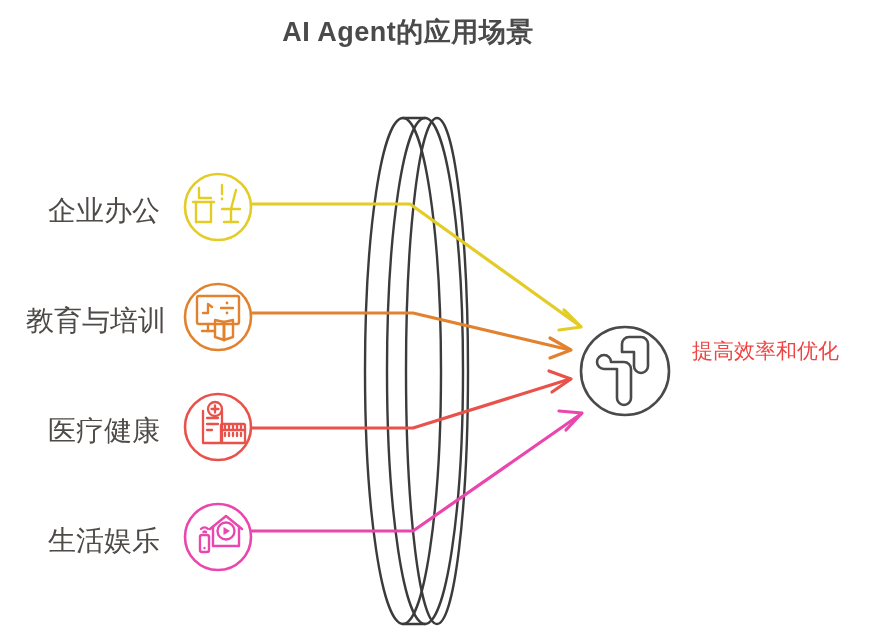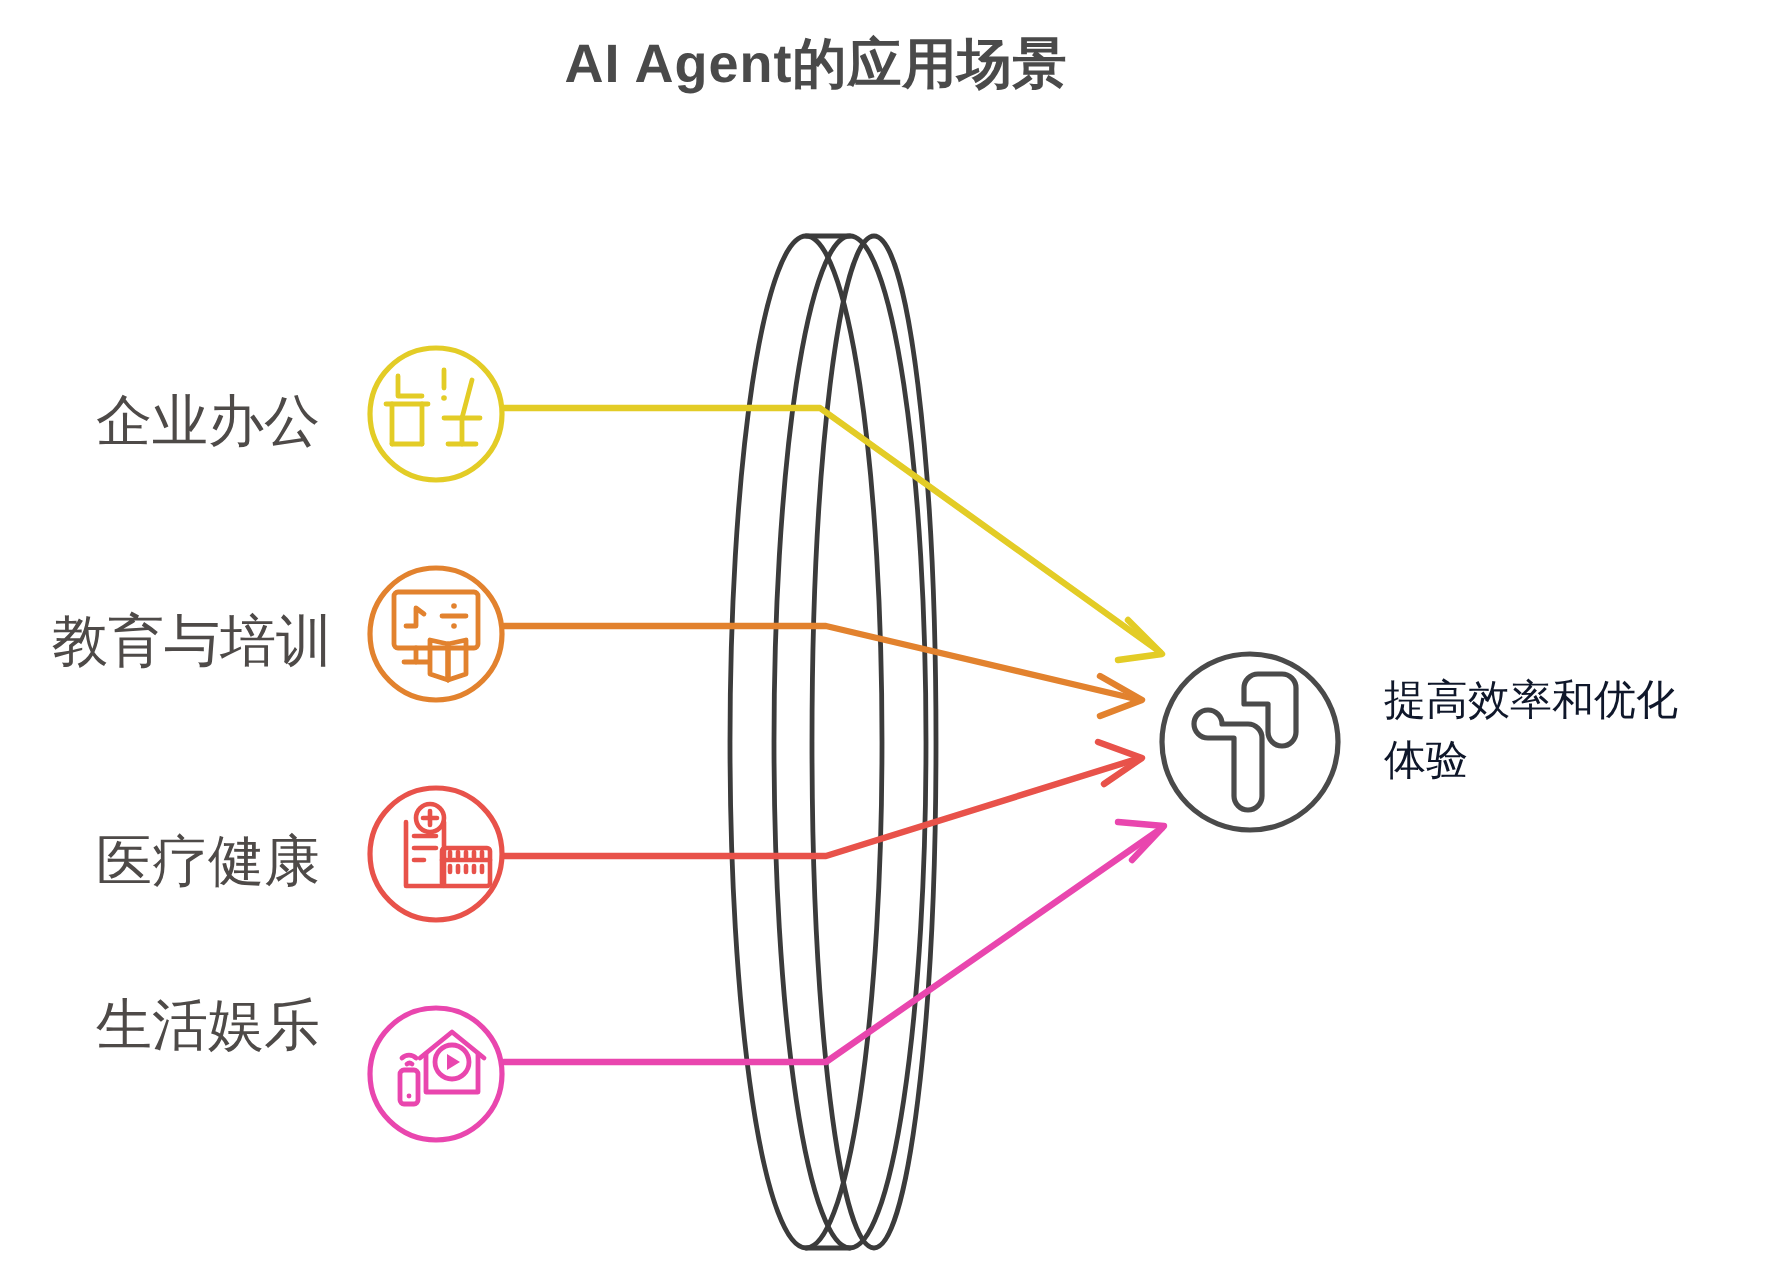--- a/index.html
+++ b/index.html
@@ -44,21 +44,21 @@
     text-align: right;
   }
 
   #outcome-label {
     position: absolute;
     left: 692px;
     top: 336px;
     width: 180px;
     font-size: 21px;
     line-height: 30px;
-    color: #0f172a;
+    color: #ef4444;
   }
   #outcome-label .line2 { display: block; }
 </style>
 </head>
 <body>
 
 <div id="page-title">AI Agent的应用场景</div>
 
 <svg id="diagram-canvas" viewBox="0 0 896 640">
 
@@ -189,18 +189,17 @@
 
       <path d="M 612 369 L 604 369 A 7 7 0 0 1 597 362 A 7 7 0 0 1 604 355 A 7 7 0 0 1 611 362 L 611 362 L 624 362 A 7 7 0 0 1 631 369 L 631 398 A 7 7 0 0 1 624 405 A 7 7 0 0 1 617 398 L 617 369 Z"></path>
     </g>
   </g>
 
 </svg>
 
 <div class="branch-label" style="left:48px; top:192px;">企业办公</div>
 <div class="branch-label" style="left:26px; top:302px;text-align:center;">教育与培训</div>
 <div class="branch-label" style="left:48px; top:412px;">医疗健康</div>
-<div class="branch-label" style="left:48px; top:494px;">生活娱乐</div>
+<div class="branch-label" style="left:48px; top:522px;">生活娱乐</div>
 
 <div id="outcome-label">
   <span>提高效率和优化</span>
-  <span class="line2">体验</span>
 </div>
 
 </body></html>

